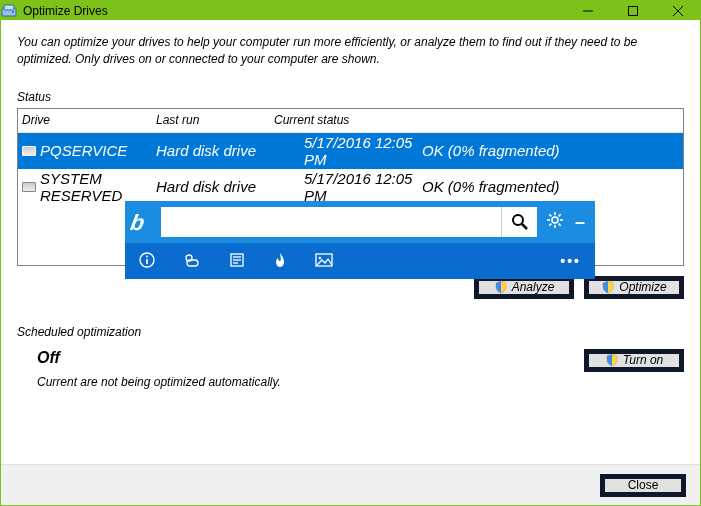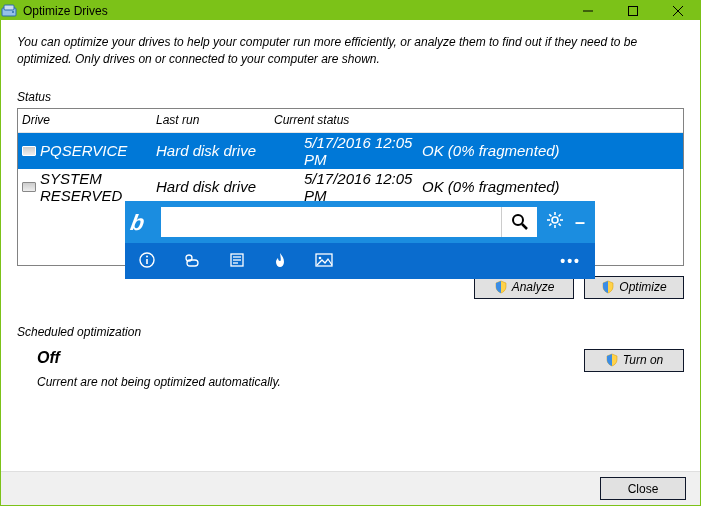--- a/index.html
+++ b/index.html
@@ -25,29 +25,29 @@
 .col-last { width: 118px; }
 .col-status { flex: 1; }
 
 .row { display: flex; height: 36px; align-items: center; font-size: 15px; }
 .row.selected { background: #0078d7; color: #fff; }
 .td { padding-left: 4px; display: flex; align-items: center; gap: 4px; }
 .drive-icon { width: 14px; height: 10px; border: 1px solid #888; border-radius: 1px; background: linear-gradient(#ccc,#eee); flex-shrink: 0; }
 .row.selected .drive-icon { border-color: #fff; }
 
 .btnrow { display: flex; justify-content: flex-end; gap: 10px; margin-top: 10px; }
-.btn { min-width: 100px; height: 23px; border: 1px solid #0f172a; background: #e1e1e1; font-size: 12px; display: flex; align-items: center; justify-content: center; gap: 4px; padding: 0 10px; cursor: default; }
+.btn { min-width: 100px; height: 23px; border: 5px solid #0f172a; background: #e1e1e1; font-size: 12px; display: flex; align-items: center; justify-content: center; gap: 4px; padding: 0 10px; cursor: default; }
 
 .section2 { margin-top: 26px; }
 .sched-body { display: flex; margin-top: 10px; }
 .sched-left { padding-left: 20px; flex: 1; }
 .sched-off { font-weight: bold; font-size: 16px; margin-bottom: 8px; }
 .sched-msg { font-size: 12px; }
 
-.footer { position: absolute; bottom: 0; left: 0; right: 0; height: 34px; background: #f0f0f0; border-top: 1px solid #dfdfdf; display: flex; align-items: center; justify-content: flex-end; padding-right: 14px; }
+.footer { position: absolute; bottom: 0; left: 0; right: 0; height: 41px; background: #f0f0f0; border-top: 1px solid #dfdfdf; display: flex; align-items: center; justify-content: flex-end; padding-right: 14px; }
 
 
 .bing { position: absolute; left: 124px; top: 200px; width: 470px; background: #0a6cce; }
 .bing-top { height: 42px; display: flex; align-items: center; background: #1b8de0; padding: 0 8px 0 6px; gap: 6px; }
 .bing-logo { width: 24px; height: 24px; color: #fff; transform: skewX(-10deg); font-size: 22px; font-weight: bold; font-style: italic; }
 .bing-search { flex: 1; height: 30px; background: #fff; display: flex; align-items: center; }
 .bing-search input { flex: 1; border: none; outline: none; font-size: 14px; padding: 0 8px; }
 .bing-search-btn { width: 36px; height: 30px; display: flex; align-items: center; justify-content: center; color: #000; font-size: 16px; border-left: 1px solid #ccc; }
 .bing-gear { color: #fff; font-size: 16px; width: 24px; text-align: center; }
 .bing-min { color: #fff; font-size: 18px; font-weight: bold; width: 14px; text-align: center; line-height: 8px; }

